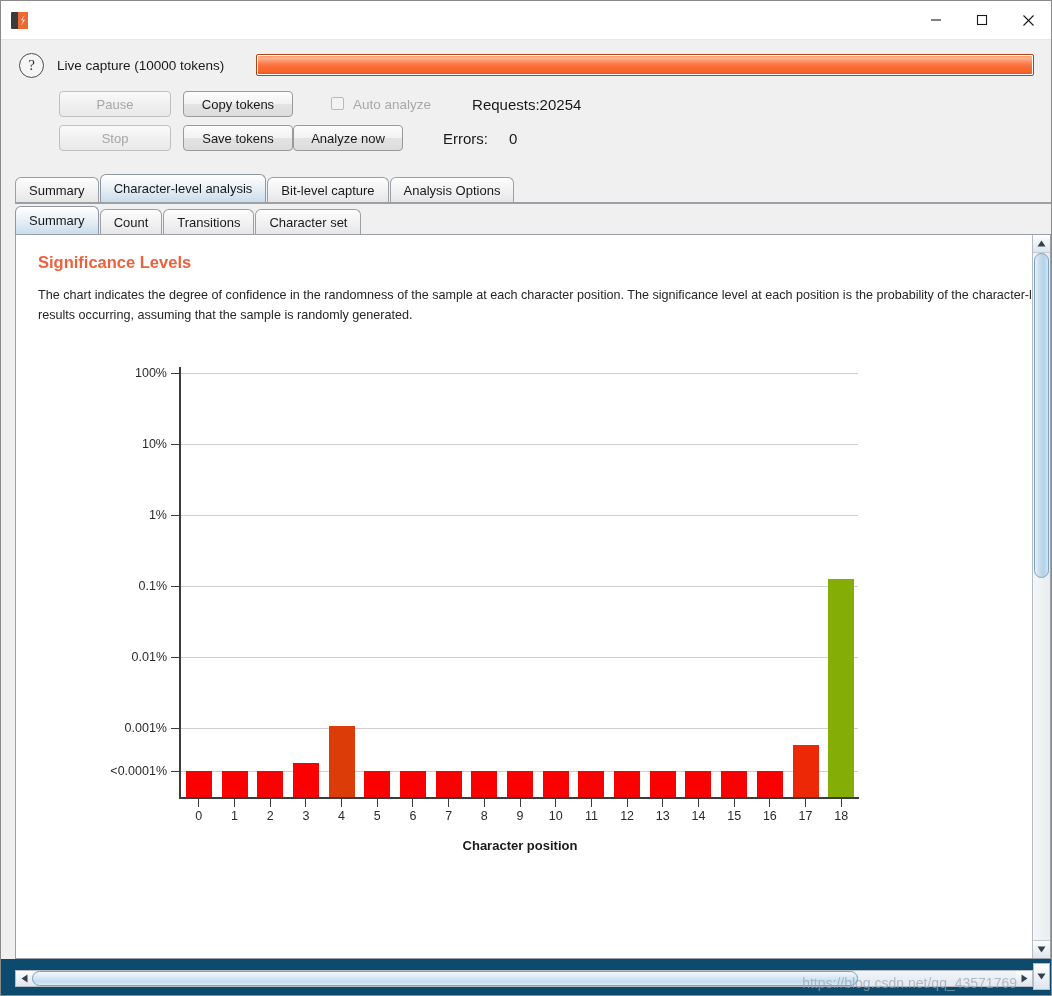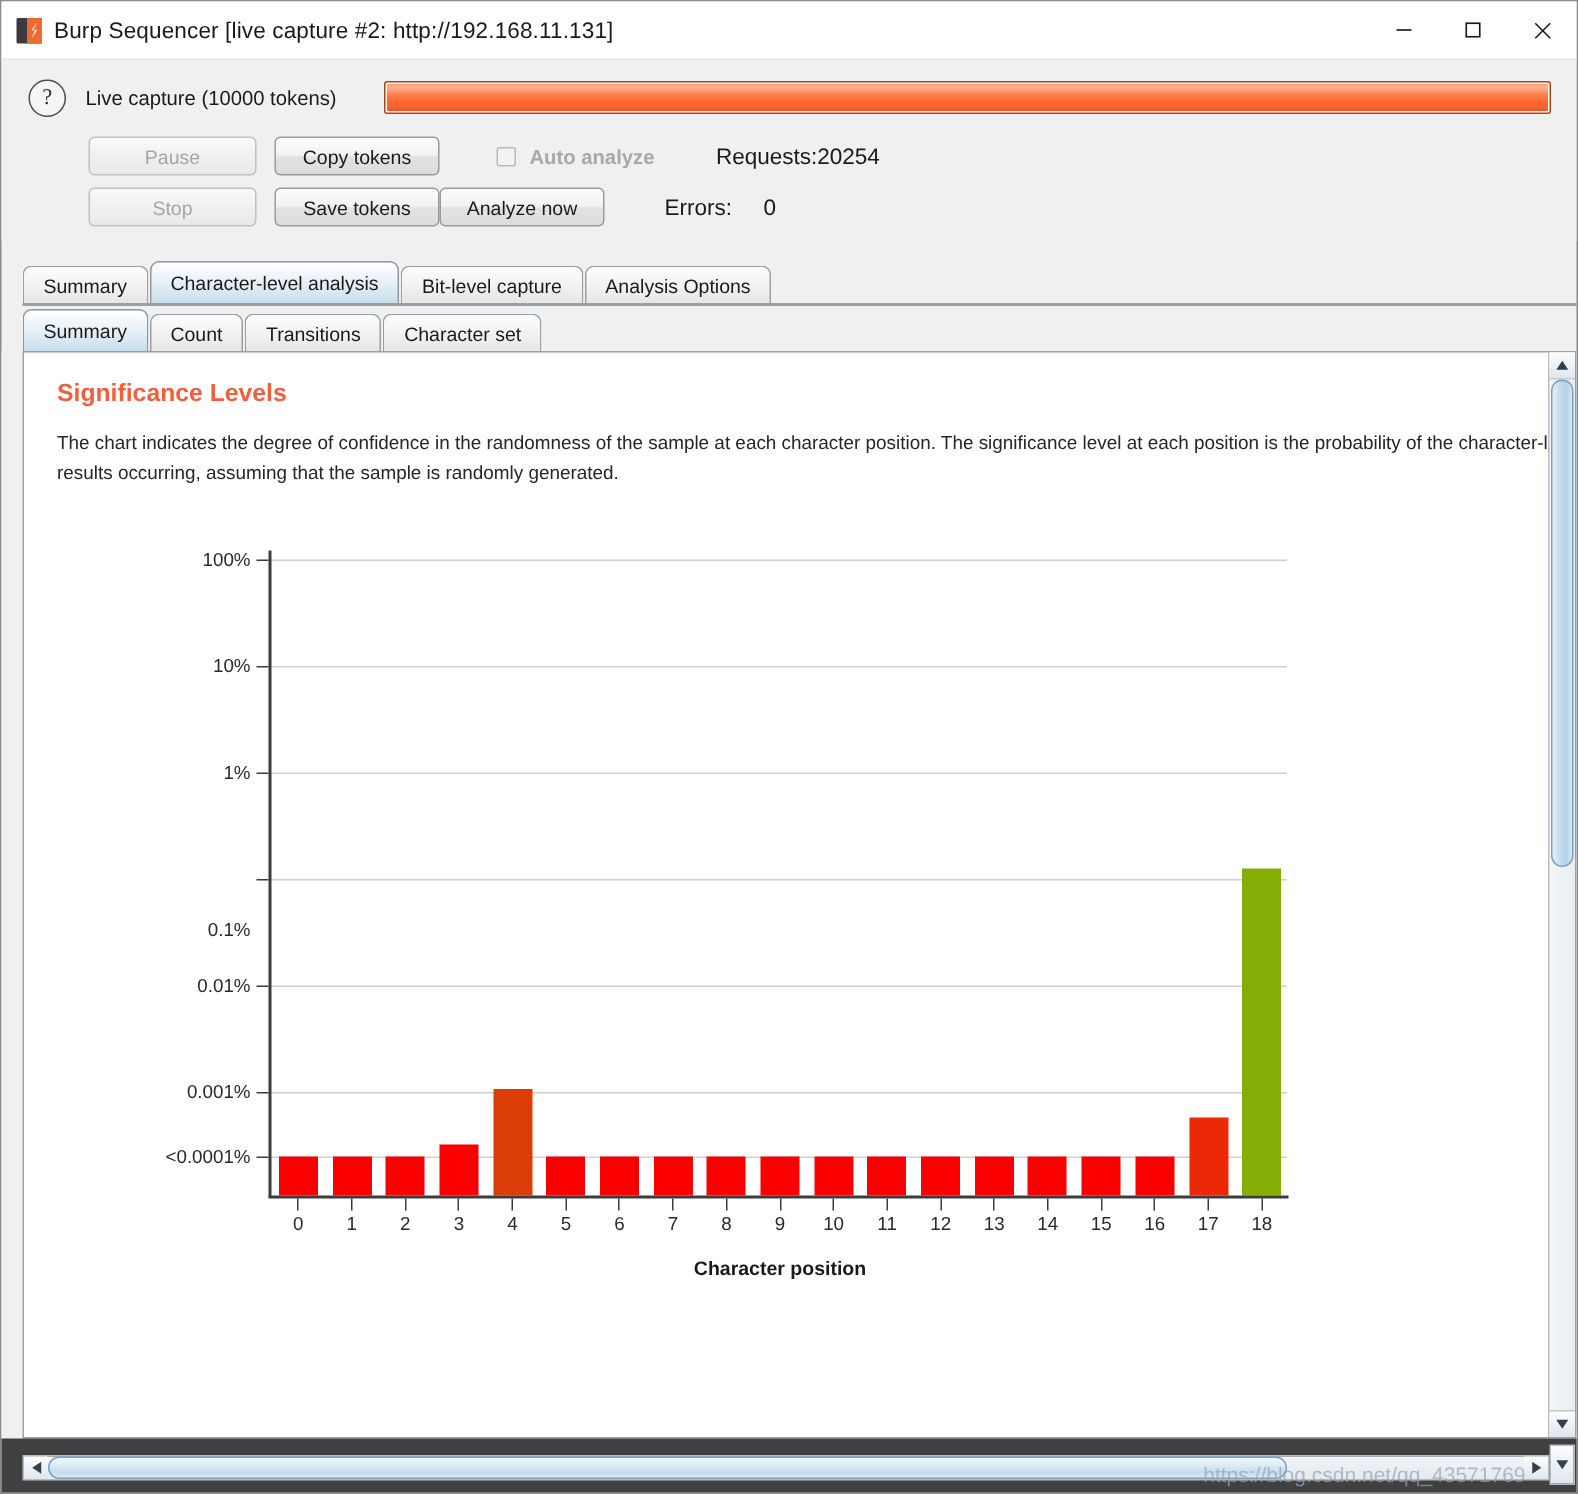--- a/index.html
+++ b/index.html
@@ -124,23 +124,22 @@
   }
   .jbtn.disabled {
     color: #a6a6a6;
     border-color: #c0c0c0;
     background: linear-gradient(to bottom, #fafafa 0%, #f0f0f0 50%, #e9e9e9 100%);
   }
   .w-pause { width: 112px; margin-right: 12px; }
   .w-copy  { width: 110px; }
   .w-analyze { width: 110px; }
   .chk-wrap {
-    display: flex; align-items: center;
+    display: flex; 
     margin-left: 38px;
-    font-weight: bold;
   }
   .chkbox {
     width: 13px; height: 13px;
     border: 1px solid #b9b9b9;
     background: #f3f3f3;
     border-radius: 2px; flex: none;
   }
   .chk-label {
     margin-left: 9px; font-size: 13.5px; color: #a8a8a8;
     white-space: nowrap;
@@ -320,21 +319,21 @@
     top: 0; height: 325px;
     border: 1px solid #7ba0c0;
     border-radius: 8px;
     background: linear-gradient(to right, #e8f1f8 0%, #c7dced 35%, #b4d2e8 70%, #d4e6f4 100%);
     cursor: default;
   }
   .hscroll-area {
     height: 36px; min-height: 36px;
     padding: 8px 0 6px 14px;
     display: flex; align-items: center;
-    background: #404040;
+    background: #0c4a6e;
     position: relative;
   }
   .hscroll {
     flex: 1; height: 17px;
     border: 1px solid #b5bcc4;
     background: linear-gradient(to bottom, #f1f4f7, #e4e9ef);
     display: flex; align-items: center;
     position: relative;
     margin-right: 18px;
   }
@@ -371,21 +370,20 @@
     font-family: "Liberation Sans", sans-serif;
   }
 </style>
 </head>
 <body>
 
 <div class="window">
 
   <div class="titlebar">
     <div class="app-icon"></div>
-    <div class="title-text">Burp Sequencer [live capture #2: http://192.168.11.131]</div>
     <div class="win-controls">
       <div class="win-btn">
         <svg width="12" height="12" viewBox="0 0 12 12">
             <line x1="1" y1="6" x2="11" y2="6" stroke="#1a1a1a" stroke-width="1.1"></line>
           </svg>
       </div>
       <div class="win-btn">
         <svg width="12" height="12" viewBox="0 0 12 12">
             <rect x="1.5" y="1.5" width="9" height="9" fill="none" stroke="#1a1a1a" stroke-width="1.1"></rect>
           </svg>
@@ -472,21 +470,21 @@
     <div class="panel">
       <div class="panel-body">
         <h2 class="sig-title">Significance Levels</h2>
         <p class="sig-desc">The chart indicates the degree of confidence in the randomness of the sample at each character position. The significance level at each position is the probability of the character-level results occurring, assuming that the sample is randomly generated.</p>
 
         <div class="chart">
           <div class="ylabels" id="ylabels">
               <div class="ylabel" style="top: 6px;">100%</div>
               <div class="ylabel" style="top: 77px;">10%</div>
               <div class="ylabel" style="top: 148px;">1%</div>
-              <div class="ylabel" style="top: 219px; margin-top: 34px;">0.1%</div>
+              <div class="ylabel" style="top: 219px;">0.1%</div>
               <div class="ylabel" style="top: 290px;">0.01%</div>
               <div class="ylabel" style="top: 361px;">0.001%</div>
               <div class="ylabel" style="top: 404px;">&lt;0.0001%</div>
             </div>
           <div class="plot" id="gridlines">
               <div class="gridline" style="top: 6px;"></div>
               <div class="gridline" style="top: 77px;"></div>
               <div class="gridline" style="top: 148px;"></div>
               <div class="gridline" style="top: 219px;"></div>
               <div class="gridline" style="top: 290px;"></div>

